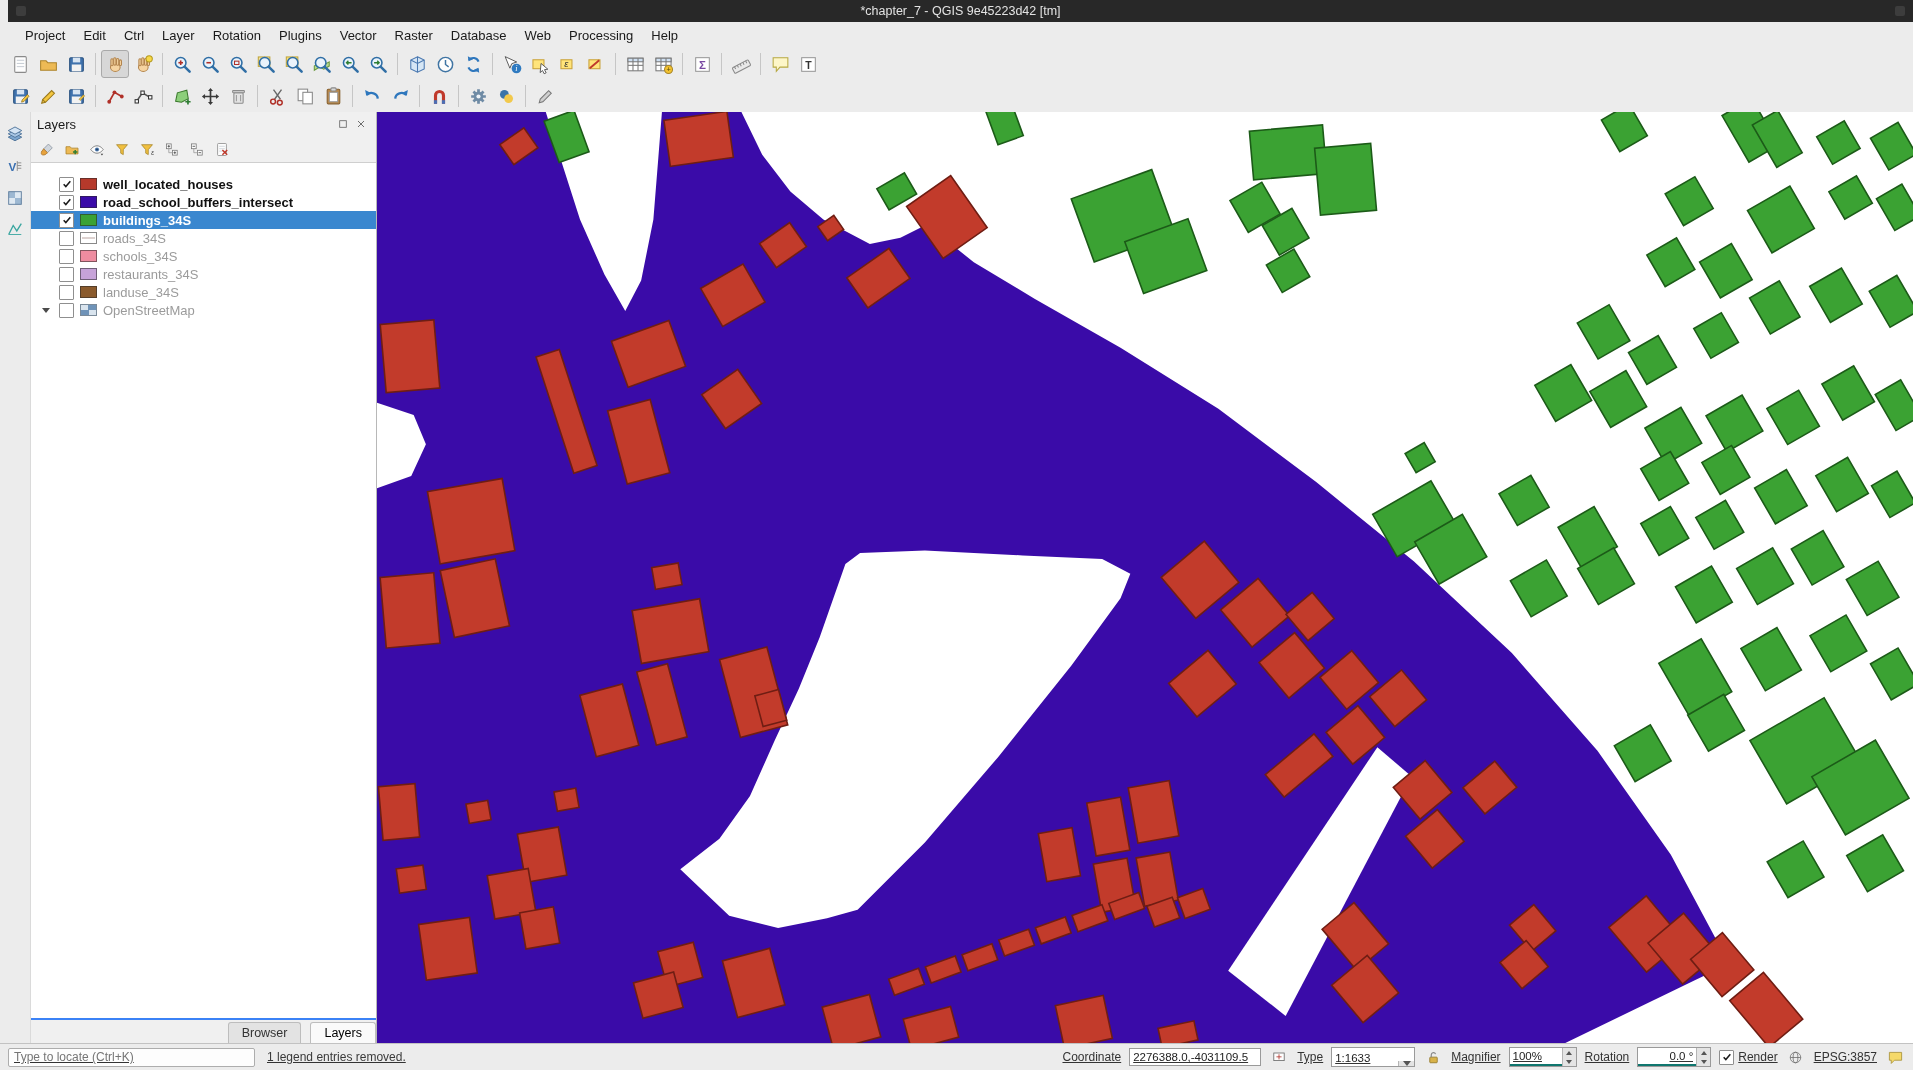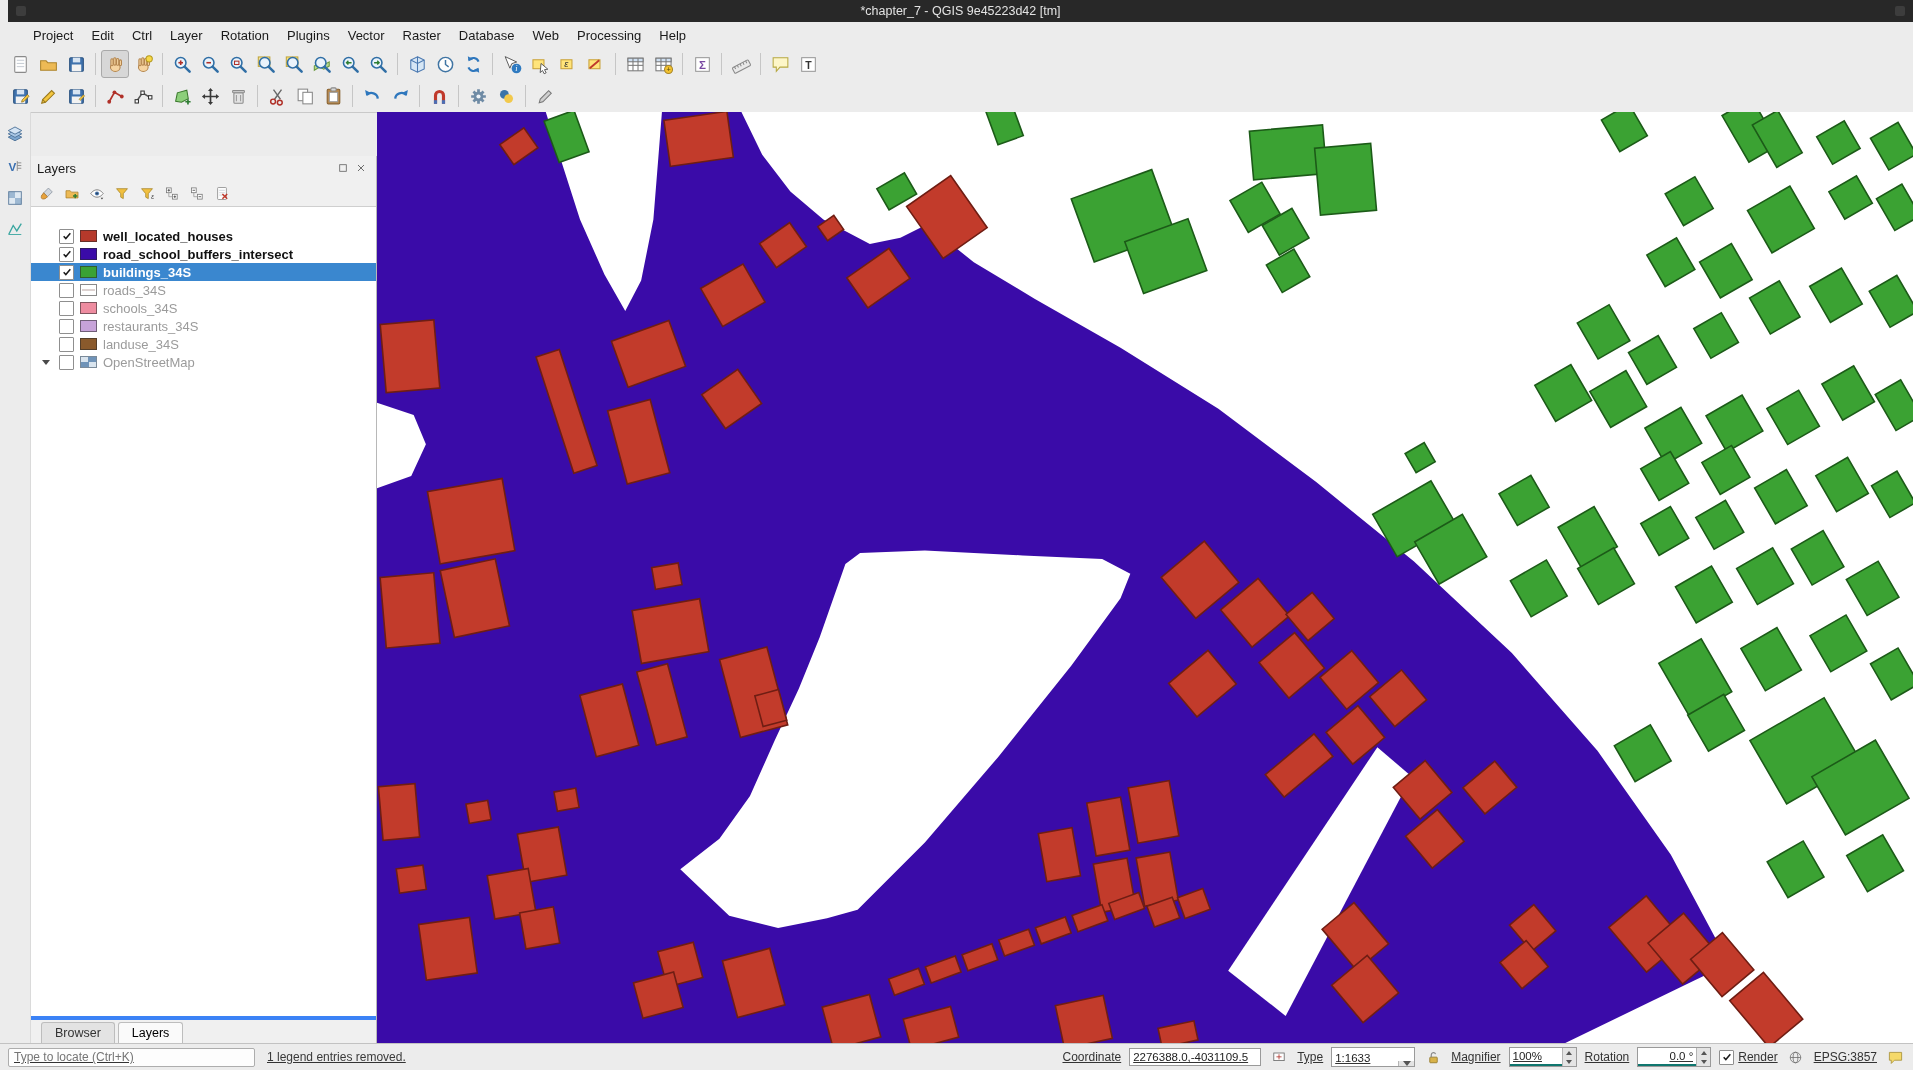--- a/index.html
+++ b/index.html
@@ -9,58 +9,58 @@
     background:#ececec;color:#1a1a1a;
     -webkit-user-select:none;user-select:none;
   }
   
   #titlebar{position:absolute;top:0;left:8px;right:0;height:22px;background:#282828;
     display:flex;align-items:center;justify-content:center;color:#e3e3e3;font-size:12.5px;}
   .win-dot{position:absolute;top:6px;width:10px;height:10px;background:#3d3d3d;border-radius:2px;}
   #windot-l{left:8px}#windot-r{right:8px}
   
   #menubar{position:absolute;top:22px;left:0;right:0;height:26px;background:#ececec;
-    display:flex;align-items:center;padding-left:24px;border-bottom:1px solid #dedede;}
+    display:flex;align-items:center;padding-left:16px;border-bottom:1px solid #dedede;}
   .menu-item{padding:4px 9px;border-radius:2px;white-space:nowrap;}
   
   .toolbar{position:absolute;left:0;right:0;display:flex;align-items:center;padding-left:6px;background:#ececec;}
   #tb1{top:48px;height:32px;}
   #tb2{top:80px;height:32px;border-bottom:1px solid #c9c9c9;}
   .tbtn{width:28px;height:28px;border:1px solid transparent;background:transparent;padding:2px;
     display:flex;align-items:center;justify-content:center;border-radius:3px;}
   .tbtn.pressed{background:#d7d7d7;border:1px solid #a9a9a9;}
   .tsep{width:1px;height:22px;background:#c6c6c6;margin:0 5px;flex:0 0 1px;}
   
   #main{position:absolute;top:112px;left:0;right:0;bottom:26px;display:flex;}
   #leftstrip{width:30px;background:#ececec;border-right:1px solid #dadada;
     display:flex;flex-direction:column;align-items:center;padding-top:10px;gap:8px;}
   #leftstrip .tbtn{width:24px;height:24px;}
   
-  #layers-panel{width:345px;background:#f0f0f0;border-right:1px solid #b8b8b8;display:flex;flex-direction:column;margin-top:44px;}
+  #layers-panel{width:345px;background:#f0f0f0;border-right:1px solid #b8b8b8;display:flex;flex-direction:column;}
   .panel-header{height:24px;display:flex;align-items:center;padding:0 6px;font-size:13px;}
   .panel-header .spacer{flex:1;}
   .ph-btn{width:18px;height:18px;border:none;background:transparent;padding:1px;display:flex;align-items:center;justify-content:center;}
   .panel-toolbar{height:26px;display:flex;align-items:center;gap:3px;padding:0 5px;}
   .panel-toolbar .tbtn{width:22px;height:22px;}
-  .layer-tree{flex:1;background:#ffffff;border-top:1px solid #cfcfcf;padding-top:20px;overflow:hidden;}
+  .layer-tree{flex:1;background:#ffffff;border-top:1px solid #cfcfcf;padding-top:12px;overflow:hidden;}
   .layer-row{height:18px;display:flex;align-items:center;gap:6px;padding-left:8px;white-space:nowrap;}
   .layer-row.selected{background:#3a87cf;}
   .expander{width:14px;height:14px;display:flex;align-items:center;justify-content:center;flex:0 0 14px;}
   .tri-down{width:0;height:0;border-left:4px solid transparent;border-right:4px solid transparent;border-top:5px solid #4a4a4a;}
   .cb{width:13px;height:13px;flex:0 0 13px;background:#fff;border:1px solid #8f8f8f;border-radius:1px;
     display:inline-flex;align-items:center;justify-content:center;}
   .swatch{width:15px;height:10px;flex:0 0 15px;border:1px solid rgba(40,40,40,.55);display:inline-block;}
   .swatch.line{background:#fff;display:inline-flex;align-items:center;justify-content:center;}
   .swatch.raster{border:1px solid #7a8a99;
     background:conic-gradient(#6f93b8 0 25%, #d9e4ee 0 50%, #6f93b8 0 75%, #d9e4ee 0);}
   .layer-label{font-size:13px;}
   .layer-label.on{font-weight:bold;color:#111;}
   .layer-label.muted{color:#9b9b9b;}
   .layer-row.selected .layer-label{color:#fff;font-weight:bold;}
-  .panel-tabs{height:24px;display:flex;align-items:flex-end;gap:3px;padding-left:10px;background:#f0f0f0;border-top:4px solid #3b82f6;}
+  .panel-tabs{height:24px;display:flex;align-items:flex-end;gap:9px;padding-left:10px;background:#f0f0f0;border-top:2px solid #3b82f6;justify-content:flex-end;}
   .tab{padding:3px 13px 4px;font-size:12.5px;background:#e3e3e3;border:1px solid #bdbdbd;border-bottom:none;
     border-radius:3px 3px 0 0;color:#333;}
   .tab.active{background:#fafafa;color:#000;}
   
   #map-wrap{flex:1;position:relative;background:#fff;overflow:hidden;}
   #map-svg{display:block;width:100%;height:100%;}
   
   #statusbar{position:absolute;bottom:0;left:0;right:0;height:26px;background:#ececec;border-top:1px solid #c2c2c2;
     display:flex;align-items:center;gap:8px;padding:0 8px;font-size:12px;color:#333;text-decoration:underline;}
   #locate{width:235px;height:17px;border:1px solid #adadad;border-radius:2px;background:#fdfdfd;

